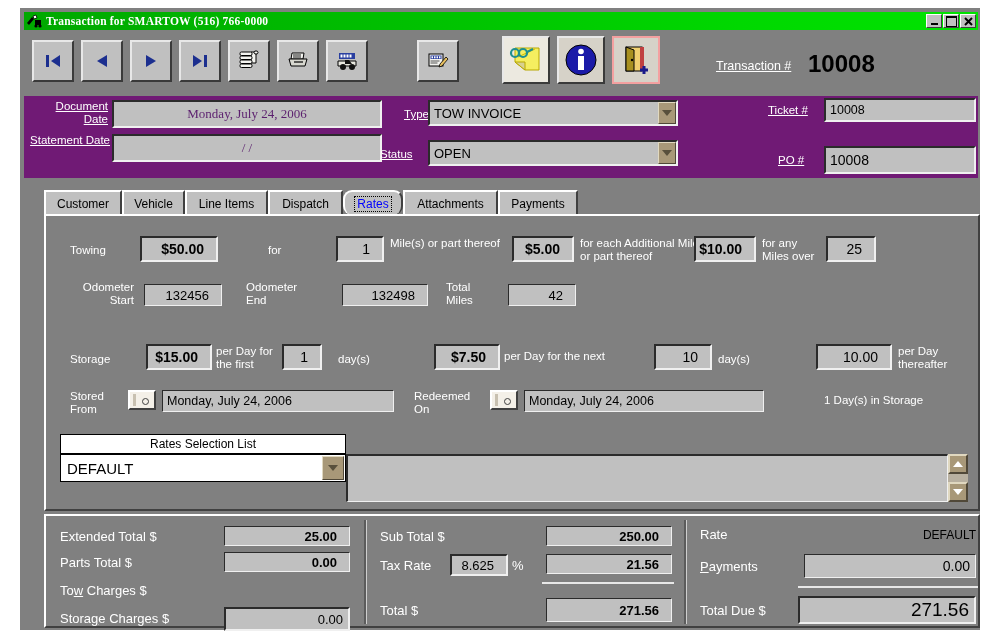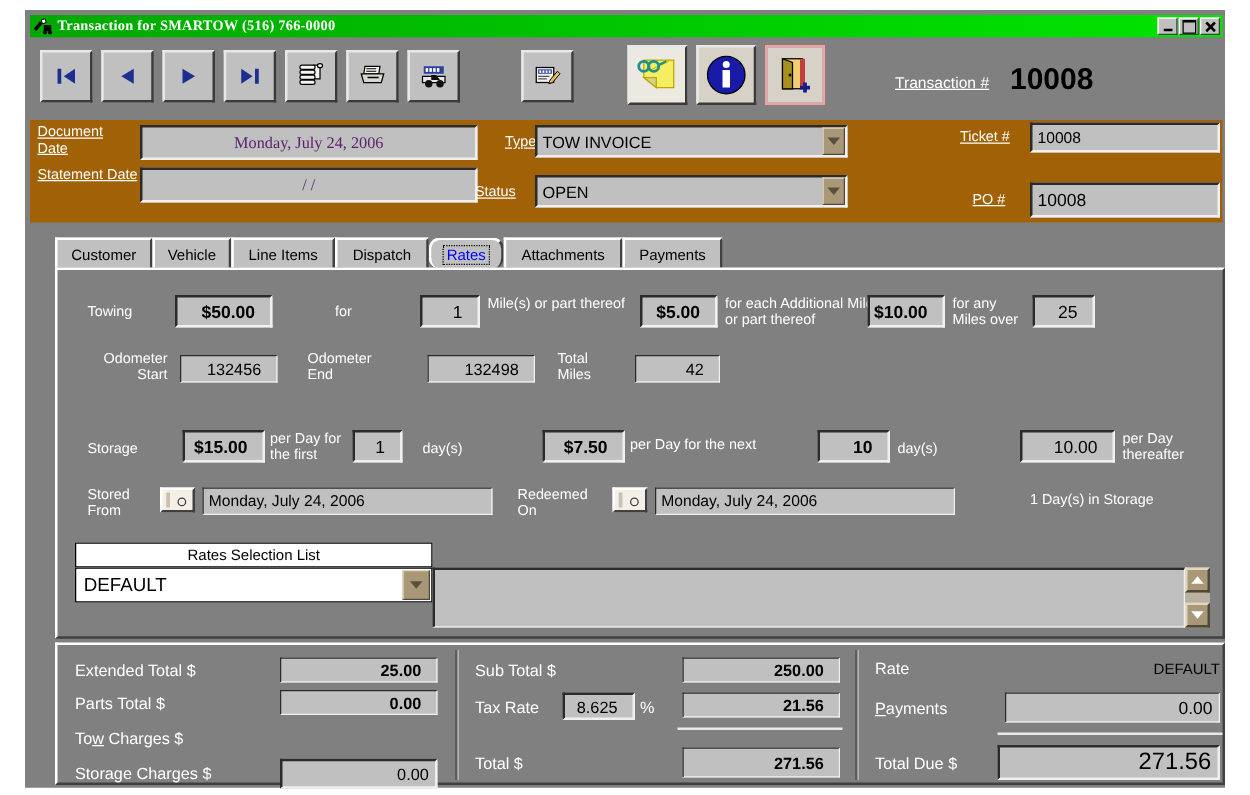--- a/index.html
+++ b/index.html
@@ -49,21 +49,21 @@
     width:42px;height:42px;background:#c0c0c0;
     border-top:2px solid #e8e8e8;border-left:2px solid #e8e8e8;
     border-right:2px solid #3a3a3a;border-bottom:2px solid #3a3a3a;
     box-sizing:border-box;
     display:flex;align-items:center;justify-content:center;
     margin-right:7px;
   }
   .tbtn.exitwrap{border:2px solid #f4a0a0;padding:0;background:#f4a0a0;}
   .tbtn svg{display:block;}
   
-  .hdr{position:absolute;left:2px;top:86px;width:954px;height:82px;background:#a16207;}
+  .hdr{position:absolute;left:2px;top:86px;width:954px;height:82px;background:#701a75;text-align:right;}
   .lbl{
     color:#ffffff;font-size:11.5px;line-height:13px;
     text-decoration:underline;
     font-family:"Liberation Sans", sans-serif;
   }
   .sunk{
     background:#c0c0c0;
     border-top:2px solid #2b2b2b;border-left:2px solid #2b2b2b;
     border-right:2px solid #f0f0f0;border-bottom:2px solid #f0f0f0;
     box-sizing:border-box;
@@ -383,21 +383,21 @@
     <div class="wtxt" style="position:absolute;left:400px;top:65px;width:50px;">Total Miles</div>
     <div class="sunk1 num" style="position:absolute;left:462px;top:68px;width:68px;height:22px;font-weight:normal;font-size:13px;">42</div>
 
     <div class="wtxt" style="position:absolute;left:24px;top:137px;">Storage</div>
     <div class="sunk num" style="position:absolute;left:100px;top:128px;width:66px;height:26px;font-size:14px;">$15.00</div>
     <div class="wtxt" style="position:absolute;left:170px;top:129px;width:62px;">per Day for the first</div>
     <div class="sunk num" style="position:absolute;left:236px;top:128px;width:40px;height:26px;font-size:14px;font-weight:normal;">1</div>
     <div class="wtxt" style="position:absolute;left:292px;top:137px;">day(s)</div>
     <div class="sunk num" style="position:absolute;left:388px;top:128px;width:66px;height:26px;font-size:14px;">$7.50</div>
     <div class="wtxt" style="position:absolute;left:458px;top:134px;width:132px;">per Day for the next</div>
-    <div class="sunk num" style="position:absolute;left:608px;top:128px;width:58px;height:26px;font-size:14px;font-weight:bold;">10</div>
+    <div class="sunk num" style="position:absolute;left:608px;top:128px;width:58px;height:26px;font-size:14px;font-weight:normal;">10</div>
     <div class="wtxt" style="position:absolute;left:672px;top:137px;">day(s)</div>
     <div class="sunk num" style="position:absolute;left:770px;top:128px;width:76px;height:26px;font-size:14px;font-weight:normal;">10.00</div>
     <div class="wtxt" style="position:absolute;left:852px;top:129px;width:70px;">per Day thereafter</div>
 
     <div class="wtxt" style="position:absolute;left:24px;top:174px;width:48px;">Stored From</div>
     <div class="calbtn" style="position:absolute;left:82px;top:174px;"></div>
     <div class="sunk1" style="position:absolute;left:116px;top:174px;width:232px;height:22px;padding-left:4px;font-size:12.5px;">Monday, July 24, 2006</div>
 
     <div class="wtxt" style="position:absolute;left:368px;top:174px;width:64px;">Redeemed On</div>
     <div class="calbtn" style="position:absolute;left:444px;top:174px;"></div>

